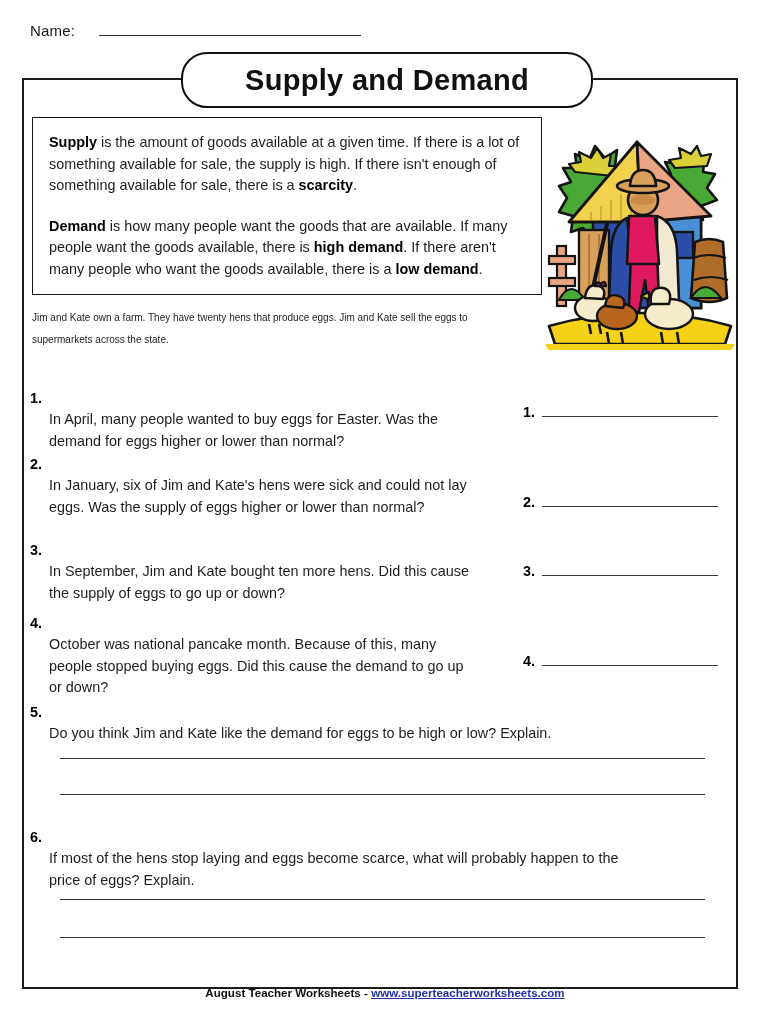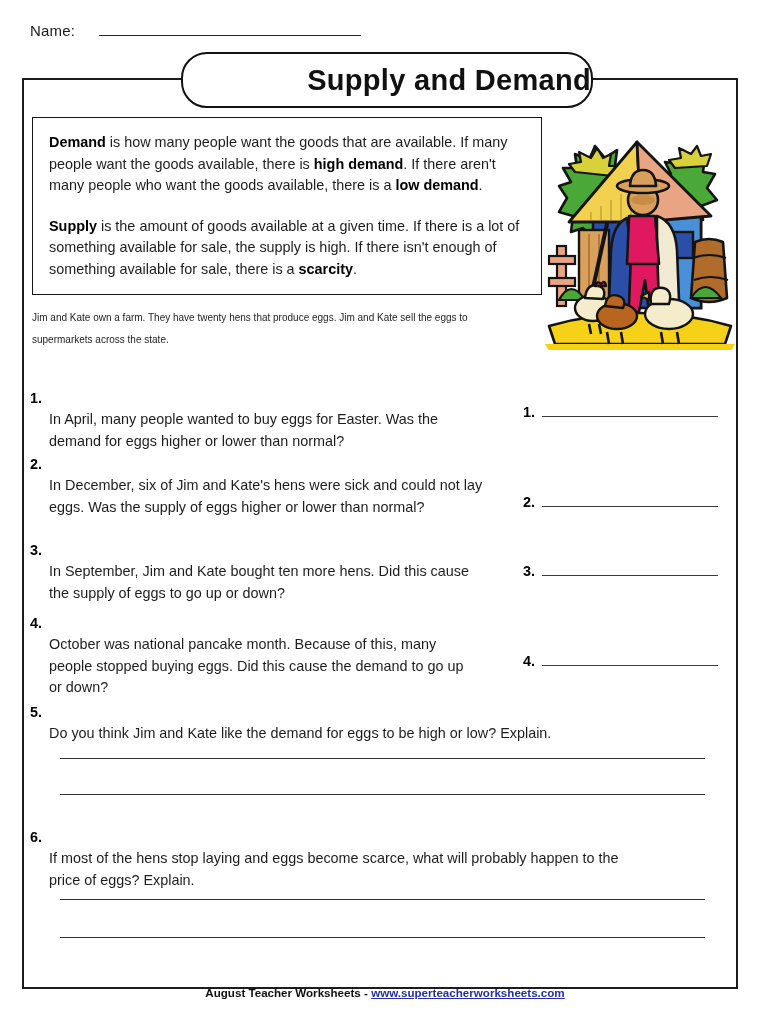--- a/index.html
+++ b/index.html
@@ -51,21 +51,21 @@
     left: 181px;
     top: 52px;
     width: 408px;
     height: 52px;
     border: 2.6px solid #111;
     border-radius: 26px;
     background: #ffffff;
     z-index: 5;
     display: flex;
     align-items: center;
-    justify-content: flex-end;
+    justify-content: center;
   }
   #title-text {
     font-size: 29px;
     font-weight: bold;
     letter-spacing: 0.3px;
     color: #111;
     white-space: nowrap;
   }
 
   
@@ -194,22 +194,22 @@
   <span id="name-rule"></span>
 </div>
 
 <div id="page-frame"></div>
 
 <div id="title-pill">
   <span id="title-text">Supply and Demand</span>
 </div>
 
 <div id="definition-box">
+  <p class="def-para"><b>Supply</b><span> is the amount of goods available at a given time.  If there is a lot of something available for sale, the supply is high.  If there isn't enough of something available for sale, there is a </span><b>scarcity</b><span>.</span></p>
   <p class="def-para"><b>Demand</b><span> is how many people want the goods that are available. If many people want the goods available, there is </span><b>high demand</b><span>. If there aren't many people who want the goods available, there is a </span><b>low demand</b><span>.</span></p>
-  <p class="def-para"><b>Supply</b><span> is the amount of goods available at a given time.  If there is a lot of something available for sale, the supply is high.  If there isn't enough of something available for sale, there is a </span><b>scarcity</b><span>.</span></p>
 </div>
 
 <div id="illustration">
   <svg width="190" height="230" viewBox="0 0 190 230" xmlns="http://www.w3.org/2000/svg">
 
     <path d="M22 78 L14 66 L26 62 L18 48 L32 48 L30 34 L44 40 L50 26 L60 38 L72 30 L70 46 L82 44 L76 58 L88 62 L78 76 L86 90 L70 96 L72 112 L56 106 L48 120 L38 108 L26 112 L28 96 L14 92 Z" fill="#4aa836" stroke="#141414" stroke-width="2.6" stroke-linejoin="round"></path>
     <path d="M30 52 L24 44 L36 42 L34 32 L46 38 L52 28 L58 38 L66 34 L64 46 L74 46 L68 56 Z" fill="#d9d13a" stroke="#141414" stroke-width="2.2" stroke-linejoin="round"></path>
     <path d="M122 70 L114 58 L126 54 L120 42 L134 44 L138 30 L148 42 L160 36 L158 52 L170 54 L162 68 L172 80 L156 86 L158 100 L142 96 L134 108 L126 96 L114 98 L118 84 Z" fill="#4aa836" stroke="#141414" stroke-width="2.6" stroke-linejoin="round"></path>
     <path d="M130 48 L124 40 L136 38 L134 28 L146 34 L152 26 L156 36 L166 34 L162 46 Z" fill="#d9d13a" stroke="#141414" stroke-width="2.2" stroke-linejoin="round"></path>
 
@@ -282,21 +282,21 @@
 </div>
 
 <div id="intro">Jim and Kate own a farm.  They have twenty hens that produce eggs.  Jim and Kate sell the eggs to supermarkets across the state.</div>
 
 <div class="q-block" id="q1">
   <span class="q-num">1.</span>
   <span class="q-text">In April, many people wanted to buy eggs for Easter. Was the demand for eggs higher or lower than normal?</span>
 </div>
 <div class="q-block" id="q2">
   <span class="q-num">2.</span>
-  <span class="q-text">In December, six of Jim and Kate's hens were sick and could not lay eggs.  Was the supply of eggs higher or lower than normal?</span>
+  <span class="q-text">In January, six of Jim and Kate's hens were sick and could not lay eggs.  Was the supply of eggs higher or lower than normal?</span>
 </div>
 <div class="q-block" id="q3">
   <span class="q-num">3.</span>
   <span class="q-text">In September, Jim and Kate bought ten more hens.  Did this cause the supply of eggs to go up or down?</span>
 </div>
 <div class="q-block" id="q4">
   <span class="q-num">4.</span>
   <span class="q-text">October was national pancake month.  Because of this, many people stopped buying eggs.  Did this cause the demand to go up or down?</span>
 </div>
 <div class="q-block" id="q5">

